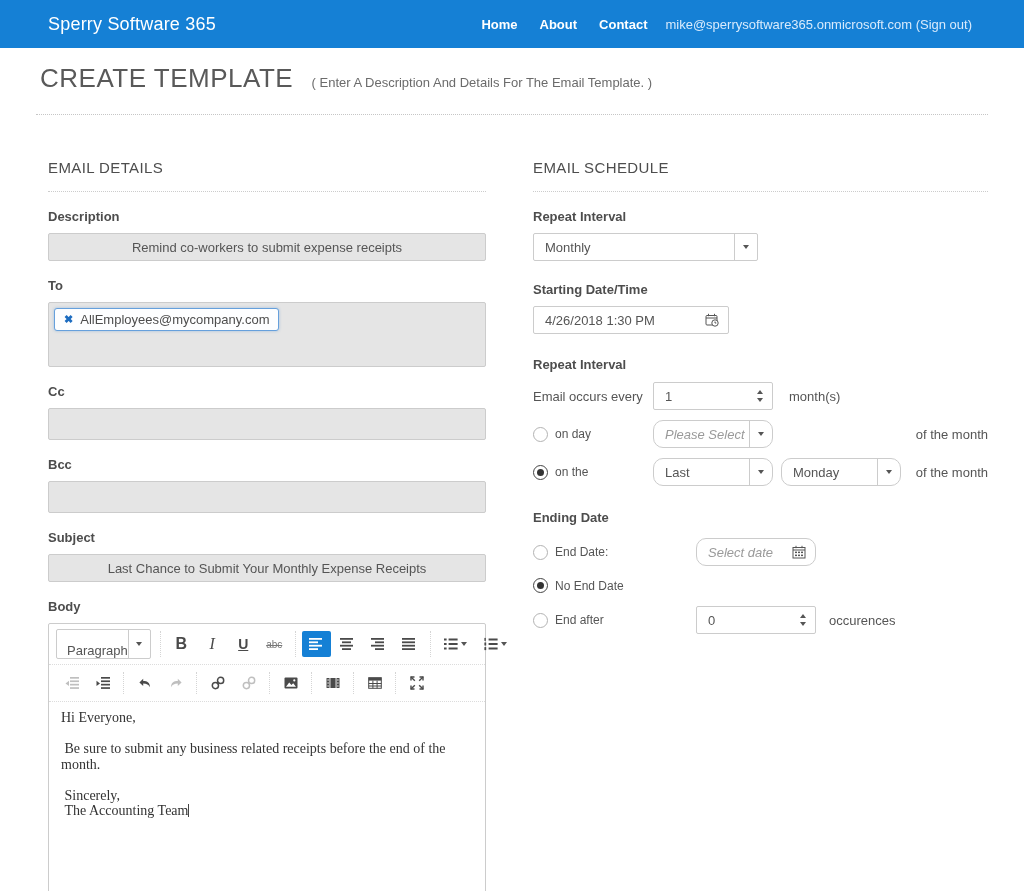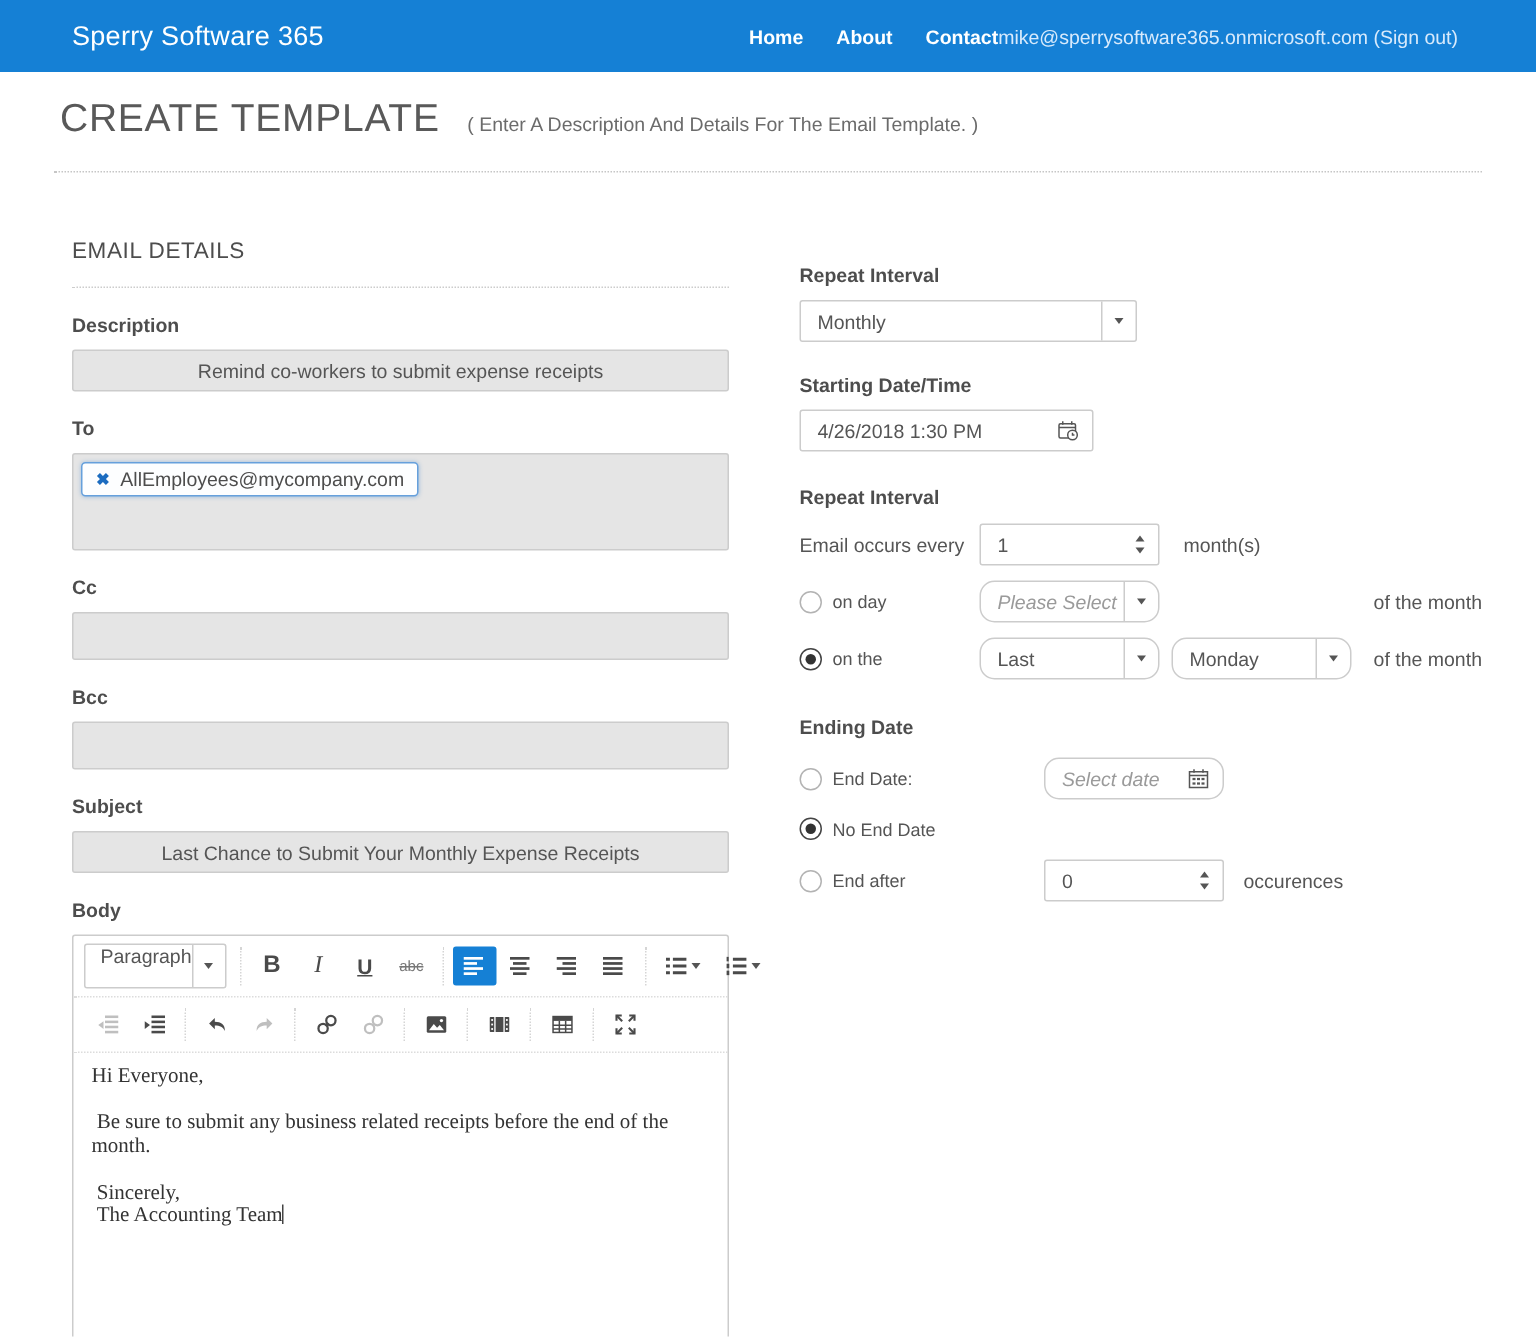--- a/index.html
+++ b/index.html
@@ -4,21 +4,21 @@
 <style>
   * { margin:0; padding:0; box-sizing:border-box; }
   html,body { width:1024px; height:891px; }
   body { font-family:"Liberation Sans", sans-serif; background:#fff; overflow:hidden; position:relative; }
 
   
   .navbar { height:48px; background:#1580d5; display:flex; align-items:center; padding:0 52px 0 48px; }
   .brand { color:#fff; font-size:18px; font-weight:400; letter-spacing:.2px; cursor:pointer; }
   .nav-right { margin-left:auto; display:flex; align-items:center; }
   .nav-link { color:#fff; font-size:13px; font-weight:bold; margin-left:22px; cursor:pointer; text-decoration:none; }
-  .nav-account { color:#d8eafc; font-size:13px; cursor:pointer; text-decoration:none; }
+  .nav-account { color:#d8eafc; font-size:13px; margin-left:18px; cursor:pointer; text-decoration:none; }
 
   
   .page-header { margin:0 36px; padding:15px 4px 20px; border-bottom:1px dotted #c6c6c6; }
   .page-title { display:inline; font-size:26px; font-weight:300; color:#595959; letter-spacing:.5px; }
   .page-subtitle { font-size:13px; color:#6b6b6b; margin-left:14px; }
 
   
   .main { display:flex; padding:44px 36px 0 48px; align-items:flex-start; }
   .col-left { width:438px; flex:none; }
   .col-right { width:455px; flex:none; margin-left:47px; }
@@ -29,21 +29,21 @@
   .input-line { height:28px; display:flex; align-items:center; padding:0 12px; }
   .to-box { height:65px; padding:5px; }
   .box-sm { height:32px; }
   .chip { display:inline-flex; align-items:center; border:1px solid #66a0dc; background:#fdfeff; border-radius:3px; padding:3px 9px; font-size:13px; color:#4d4d4d; box-shadow:0 0 3px rgba(70,140,210,.45); cursor:default; }
   .chip-x { color:#1c6cc0; font-size:11px; font-weight:bold; margin-right:7px; cursor:pointer; }
 
   
   .editor { border:1px solid #ccc; border-radius:2px; margin-top:0; }
   .tb-row { display:flex; align-items:center; padding:5px 7px; border-bottom:1px dotted #dcdcdc; }
   .sep { align-self:stretch; margin:2px 5px; border-left:1px dotted #d5d5d5; }
-  .fmt { display:flex; width:108px; height:30px; border:1px solid #ccc; border-radius:2px; align-items:flex-start; margin-right:4px; cursor:pointer; }
+  .fmt { display:flex; width:108px; height:30px; border:1px solid #ccc; border-radius:2px; align-items:flex-end; margin-right:4px; cursor:pointer; }
   .fmt-text { flex:1; padding-left:10px; font-size:13px; color:#555; }
   .fmt-arrow { width:22px; align-self:stretch; border-left:1px solid #ccc; display:flex; align-items:center; justify-content:center; }
   .tbtn { min-width:29px; height:26px; display:flex; align-items:center; justify-content:center; border-radius:2px; color:#4a4a4a; cursor:pointer; margin:0 1px; }
   .tbtn.active { background:#1580d5; color:#fff; }
   .tbtn.disabled { color:#bfbfbf; cursor:default; }
   .g-b { font-weight:bold; font-size:16px; }
   .g-i { font-style:italic; font-family:"Liberation Serif", serif; font-size:16px; }
   .g-u { text-decoration:underline; font-size:14px; font-weight:bold; }
   .g-s { font-size:10px; text-decoration:line-through; color:#777; }
   .tri-dn { width:0; height:0; border-left:3.5px solid transparent; border-right:3.5px solid transparent; border-top:4.5px solid #555; }
@@ -301,20 +301,21 @@
         <div class="body-line"></div>
         <div class="body-line"> Be sure to submit any business related receipts before the end of the month.</div>
         <div class="body-line"></div>
         <div class="body-line"> Sincerely,</div>
         <div class="body-line"><span> The Accounting Team</span><span class="caret-bar"></span></div>
       </div>
     </div>
   </section>
 
   <section class="col-right">
+    <h2 class="section-heading">EMAIL SCHEDULE</h2>
 
     <div class="field-label">Repeat Interval</div>
     <div class="dd w225">
       <span class="dd-text">Monthly</span>
       <span class="dd-arrow">
           <span class="tri-dn"></span>
         </span>
     </div>
 
     <div class="field-label" style="margin-top:21px">Starting Date/Time</div>

